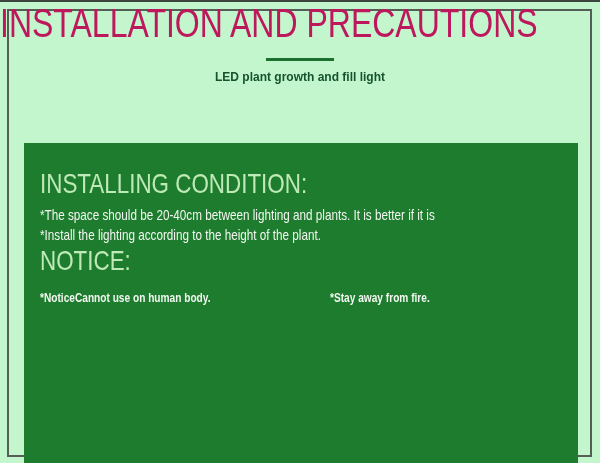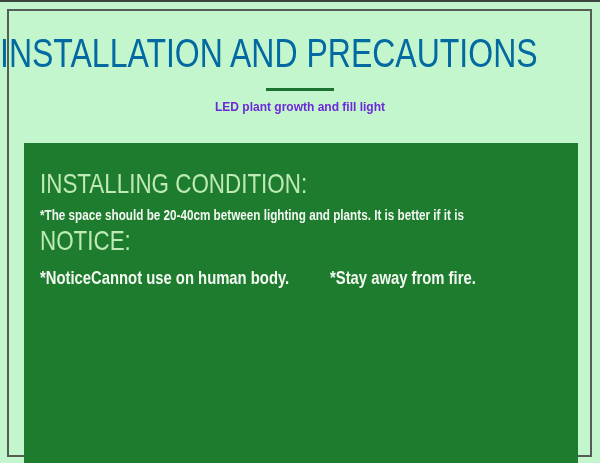--- a/index.html
+++ b/index.html
@@ -27,39 +27,38 @@
     border: 2px solid #545e54;
     pointer-events: none;
   }
   .header {
     position: absolute;
     left: 0; top: 0;
     width: 100%;
     text-align: center;
   }
   .title {
-    margin-top: 30px;
     font-size: 40px;
     font-weight: 400;
-    color: #0369a1;
+    color: #be185d;
     line-height: 46px;
     white-space: nowrap;
   }
   .title .condense-c { transform: scaleX(0.80); }
   .divider {
     width: 68px;
     height: 3px;
     margin: 12px auto 0 auto;
     background: #1c7030;
   }
   .subtitle {
     margin-top: 9px;
     font-size: 12px;
     font-weight: 700;
-    color: #6d28d9;
+    color: #14532d;
     line-height: 15px;
   }
   .panel {
     position: absolute;
     left: 24px;
     top: 143px;
     width: 554px;
     height: 332px;
     background: #1e7c2e;
     box-sizing: border-box;
@@ -83,32 +82,32 @@
     display: inline-block;
     transform: scaleX(0.78);
     transform-origin: 0 50%;
     white-space: nowrap;
   }
   .install-list { margin-top: 6px; }
   .body-line {
     height: 20px;
     line-height: 20px;
     font-size: 15px;
-    font-weight: 700;
+    font-weight: 400;
     white-space: nowrap;
   }
   .body-line.cont { padding-left: 8px; }
   .notice-heading { margin-top: 1px; }
   .notice-rows { margin-top: 11px; }
   .notice-row {
     display: grid;
     grid-template-columns: 290px auto;
     height: 21px;
     line-height: 21px;
-    font-size: 19px;
+    font-size: 13px;
     font-weight: 700;
     white-space: nowrap;
     text-decoration: underline;
   }
 </style>
 </head>
 <body>
 
 <div class="card">
   <div class="top-edge"></div>
@@ -118,20 +117,21 @@
     <div class="title"><span class="condense-c">INSTALLATION AND PRECAUTIONS</span></div>
     <div class="divider"></div>
     <div class="subtitle">LED plant growth and fill light</div>
   </div>
 
   <div class="panel">
     <div class="panel-heading"><span class="condense-c">INSTALLING CONDITION:</span></div>
 
     <div class="install-list">
       <div class="body-line"><span class="condense-b">*The space should be 20-40cm between lighting and plants. It is better if it is</span></div>
+      <div class="body-line"><span class="condense-b">*Install the lighting according to the height of the plant.</span></div>
     </div>
 
     <div class="panel-heading notice-heading"><span class="condense-c">NOTICE:</span></div>
 
     <div class="notice-rows">
       <div class="notice-row">
         <span><span class="condense-b">*NoticeCannot use on human body.</span></span>
         <span><span class="condense-b">*Stay away from fire.</span></span>
       </div>
       <div class="notice-row">

